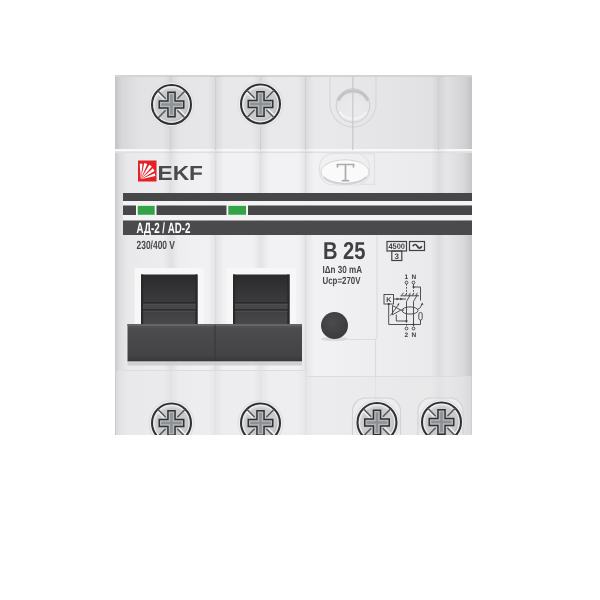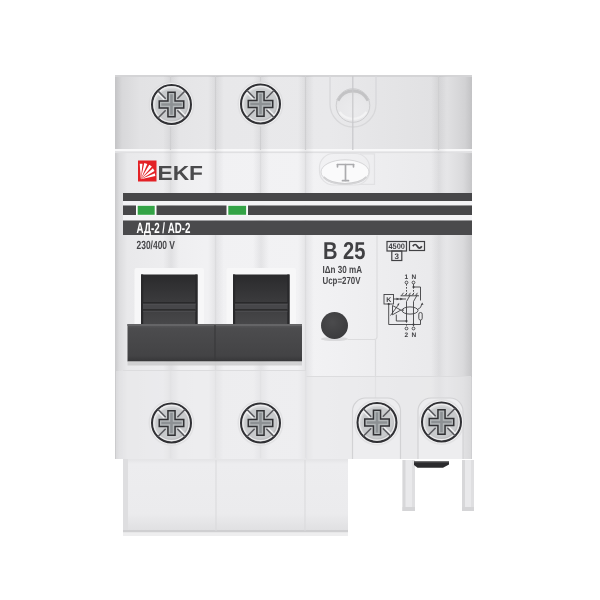--- a/index.html
+++ b/index.html
@@ -1,16 +1,16 @@
 <!DOCTYPE html>
 <html><head>
 <meta charset="utf-8">
 <style>
   html,body{margin:0;padding:0;background:#ffffff;}
-  .stage{width:600px;height:600px;position:relative;background:#ffffff;font-family:"Liberation Sans",sans-serif;}
+  .stage{width:600px;height:435px;position:relative;background:#ffffff;font-family:"Liberation Sans",sans-serif;}
 </style>
 </head>
 <body>
 <div class="stage">
 <svg width="600" height="600" viewBox="0 0 600 600" xmlns="http://www.w3.org/2000/svg" font-family="Liberation Sans, sans-serif" style="text-rendering:geometricPrecision;">
 <defs>
   <linearGradient id="bodyFace" x1="0" y1="0" x2="1" y2="0">
     <stop offset="0" stop-color="#c9c9cb"></stop>
     <stop offset="0.012" stop-color="#dcdcde"></stop>
     <stop offset="0.035" stop-color="#e9e9eb"></stop>

